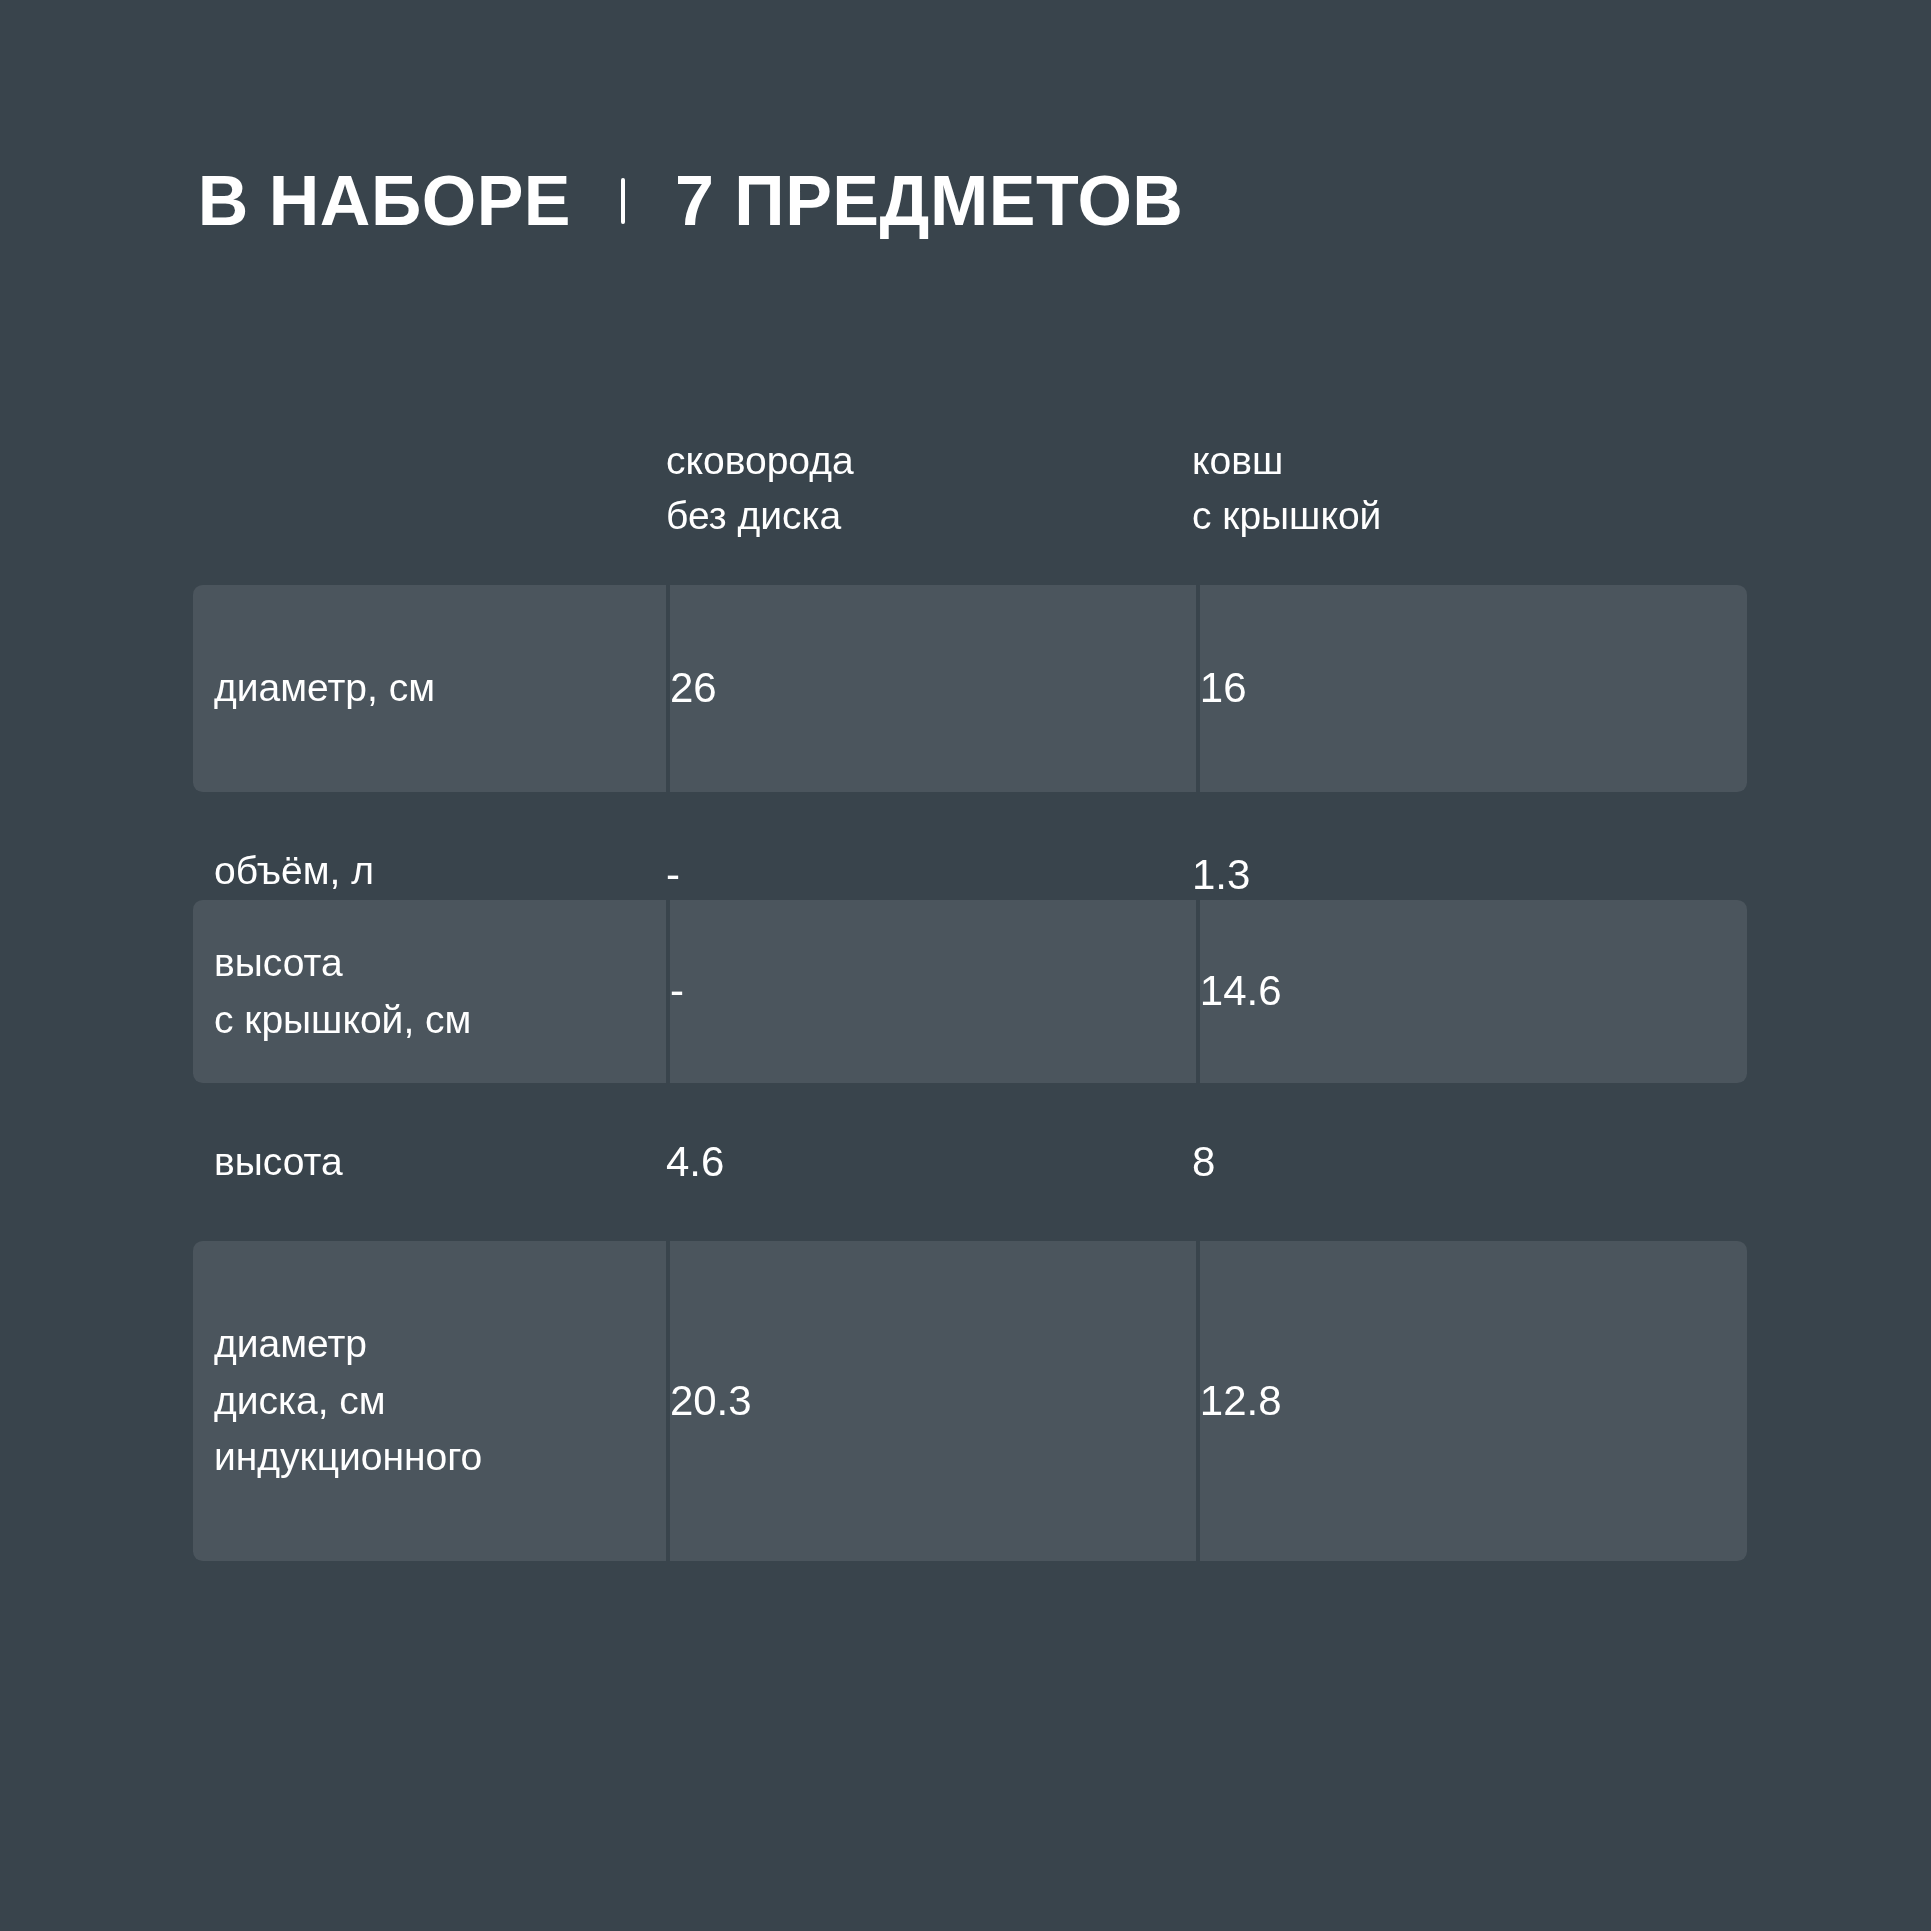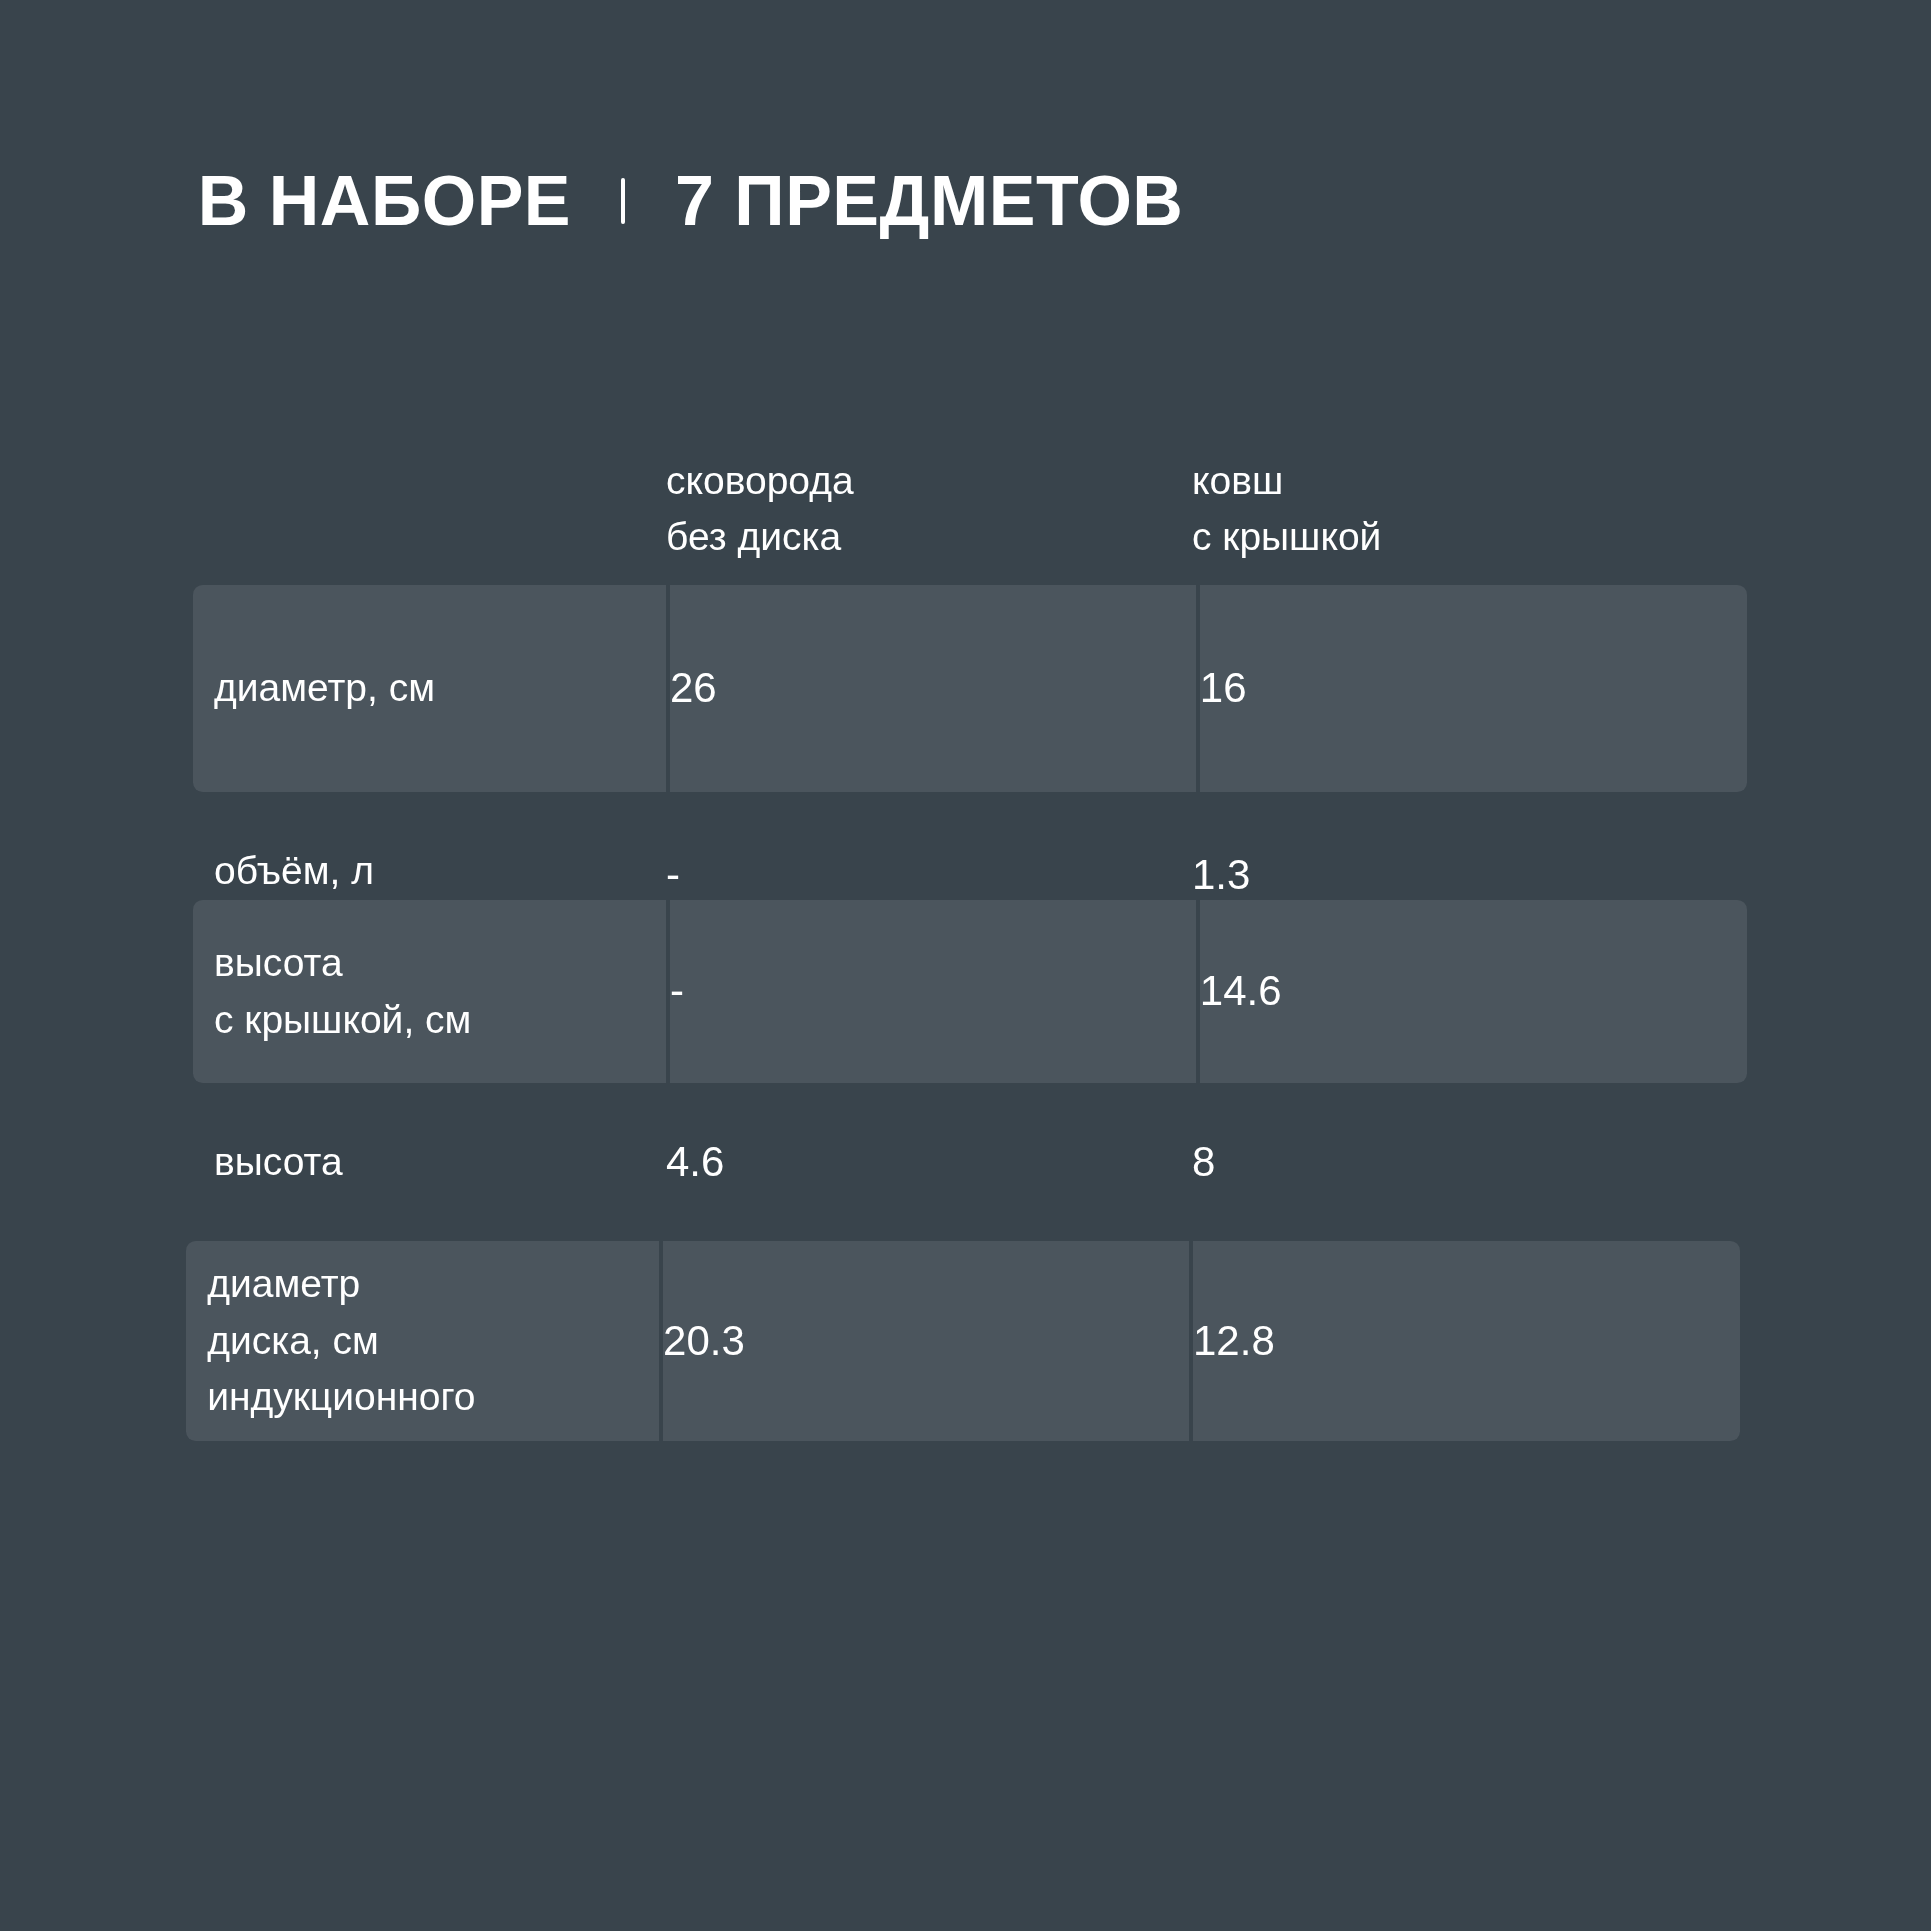--- a/index.html
+++ b/index.html
@@ -57,21 +57,21 @@
 
   
   .table {
     margin-top: 187px;
     width: 1547px;
     position: relative;
   }
 
   .col-head {
     display: flex;
-    align-items: center;
+    align-items: flex-start;
     height: 162px;
   }
   .c0 { width: 473px; flex: none; }
   .c1 { width: 526px; flex: none; }
   .c2 { width: 547px; flex: none; }
 
   .col-head .hcell {
     font-size: 39px;
     font-weight: 400;
     line-height: 1.42;
@@ -112,21 +112,21 @@
     border-bottom-right-radius: 9.7px;
   }
   
   .row.shaded .cell:nth-child(1) { margin-right: 3.9px; }
   .row.shaded .cell:nth-child(2) { margin-right: 3.9px; }
 
   .row.h-1 { height: 207px; }
   .row.h-2 { height: 108px; align-items: flex-end; }
   .row.h-3 { height: 183px; }
   .row.h-4 { height: 158px; }
-  .row.h-5 { height: 200px; justify-content: flex-end; }
+  .row.h-5 { height: 320px; }
 </style>
 </head>
 <body>
 
 <div class="page">
 
   <div class="title-row">
     <span class="title-main">В НАБОРЕ</span>
     <span class="title-sep"></span>
     <span class="title-count">7 ПРЕДМЕТОВ</span>

